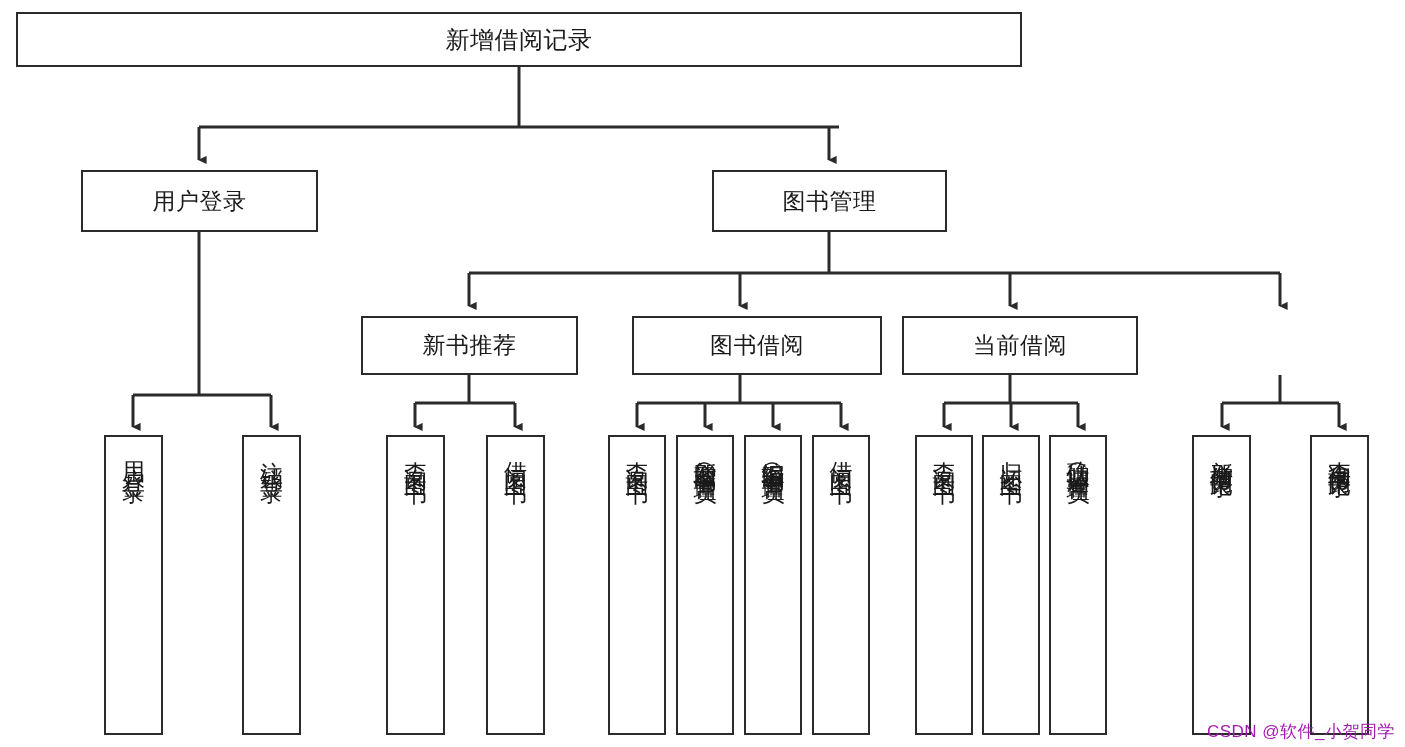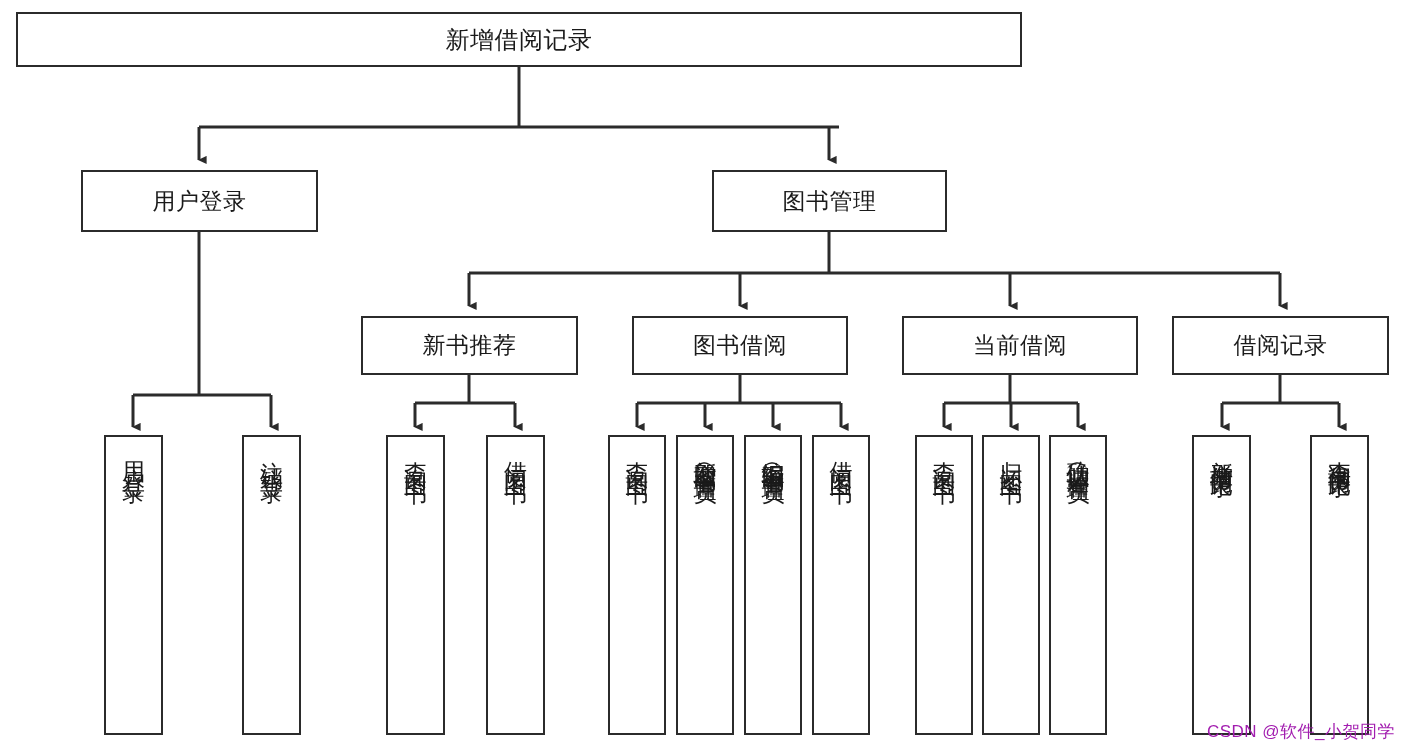--- a/index.html
+++ b/index.html
@@ -143,29 +143,26 @@
   <div class="node horiz" style="left:81px; top:170px; width:237px; height:62px;">
     <span class="node-label">用户登录</span>
   </div>
   <div class="node horiz" style="left:361px; top:316px; width:217px; height:59px;">
     <span class="node-label">新书推荐</span>
   </div>
 
   <div class="node horiz" style="left:712px; top:170px; width:235px; height:62px;">
     <span class="node-label">图书管理</span>
   </div>
-  <div class="node horiz" style="left:632px; top:316px; width:216px; height:59px;">
+  <div class="node horiz" style="left:632px; top:316px; width:250px; height:59px;">
     <span class="node-label">图书借阅</span>
   </div>
   <div class="node horiz" style="left:902px; top:316px; width:236px; height:59px;">
     <span class="node-label">当前借阅</span>
   </div>
-  <div class="node horiz" style="left:1172px; top:316px; width:217px; height:59px;">
-    <span class="node-label">借阅记录</span>
-  </div>
 
   <div class="node vert" style="left:104px; top:435px; width:59px; height:300px;">
     <span class="node-label">用户登录</span>
   </div>
   <div class="node vert" style="left:242px; top:435px; width:59px; height:300px;">
     <span class="node-label">注销登录</span>
   </div>
 
   <div class="node vert" style="left:386px; top:435px; width:59px; height:300px;">
     <span class="node-label">查询图书</span>

